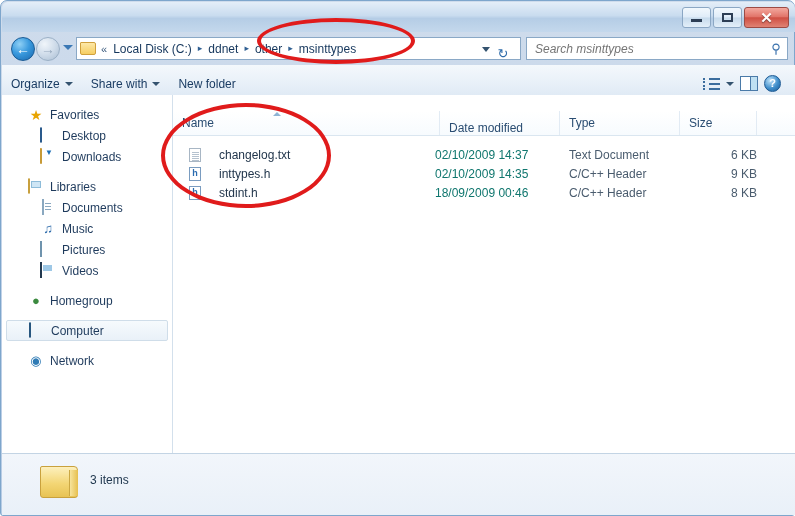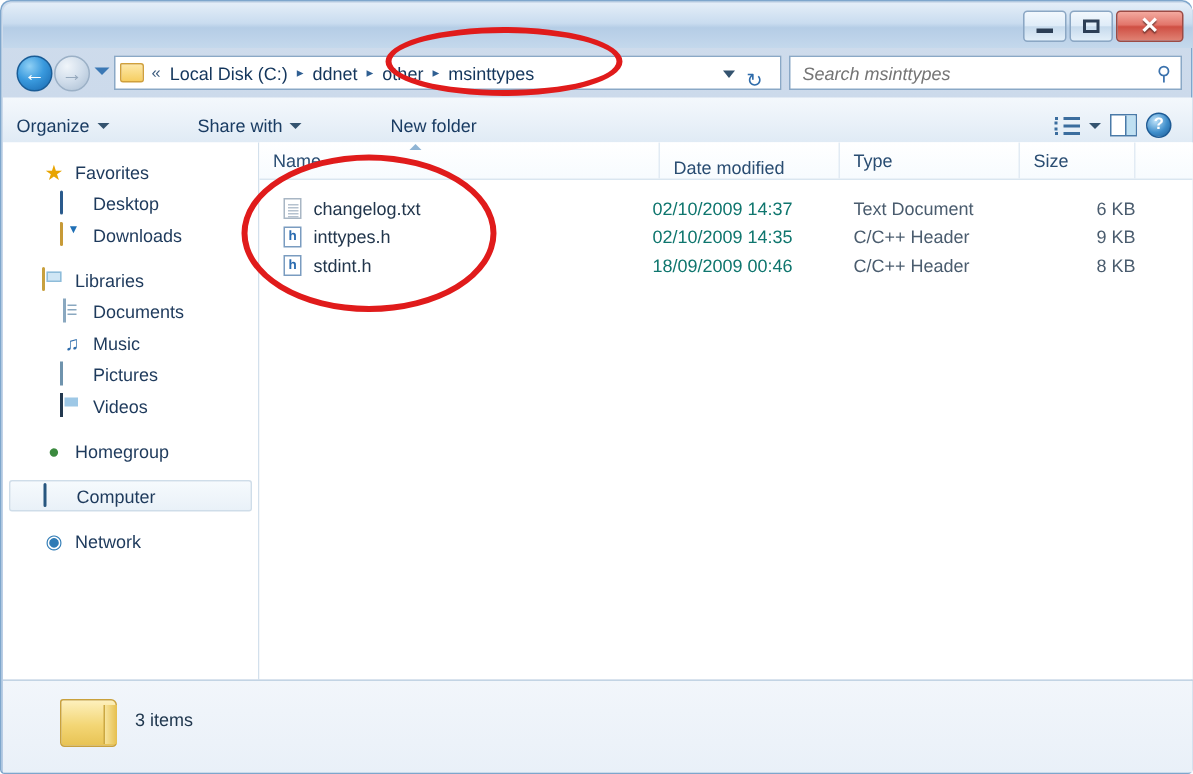--- a/index.html
+++ b/index.html
@@ -158,21 +158,21 @@
   }
 
   
   #toolbar {
     position: absolute;
     left: 1px; top: 64px;
     width: 793px; height: 38px;
     background: linear-gradient(to bottom, #f4f8fc 0%, #e8f0f8 50%, #dbe7f3 100%);
     border-bottom: 1px solid #b9cde0;
     box-sizing: border-box;
-    display: flex; align-items: center; gap: 41px;
+    display: flex; align-items: center;
   }
   .tbbtn {
     display: flex; align-items: center; gap: 5px;
     padding: 3px 9px;
     color: #1a3c63; font-size: 12px;
     white-space: nowrap;
   }
   .tb-caret {
     width: 0; height: 0;
     border-left: 4px solid transparent;
@@ -341,20 +341,21 @@
   #filepane {
     position: absolute; left: 171px; top: 0;
     width: 622px; height: 358px;
     background: #ffffff;
   }
   #colheader {
     position: relative;
     height: 24px;
     background: linear-gradient(to bottom, #ffffff 0%, #f7fbfe 100%);
     border-bottom: 1px solid #dae6f0;
+    margin-top: 16px;
   }
   .colcell {
     position: absolute; top: 0; height: 24px;
     display: flex; align-items: center;
     font-size: 12px; color: #2a4d72;
     border-right: 1px solid #e2ebf4;
     box-sizing: border-box;
     padding-left: 9px;
   }
   #sortmark {
@@ -364,21 +365,21 @@
     border-right: 4px solid transparent;
     border-bottom: 4px solid #8fb4d4;
   }
   .filerow {
     display: flex; align-items: center;
     height: 19px; font-size: 12px; color: #22364c;
     position: relative;
   }
   .fr-name {
     position: absolute; left: 0; width: 267px;
-    display: flex; align-items: center; gap: 8px;
+    display: flex; align-items: center; gap: 18px;
     padding-left: 16px; box-sizing: border-box;
   }
   .fr-date { position: absolute; left: 253px; width: 120px; color: #0f766e; padding-left: 9px; box-sizing: border-box;}
   .fr-type { position: absolute; left: 387px; width: 120px; color: #4a5c6e; padding-left: 9px; box-sizing: border-box;}
   .fr-size { position: absolute; left: 507px; width: 77px; color: #4a5c6e; text-align: right; box-sizing: border-box;}
 
   .ic-txt {
     width: 12px; height: 14px; flex: 0 0 12px;
     background: #ffffff; border: 1px solid #a8b6c4; box-sizing: border-box;
     position: relative;

